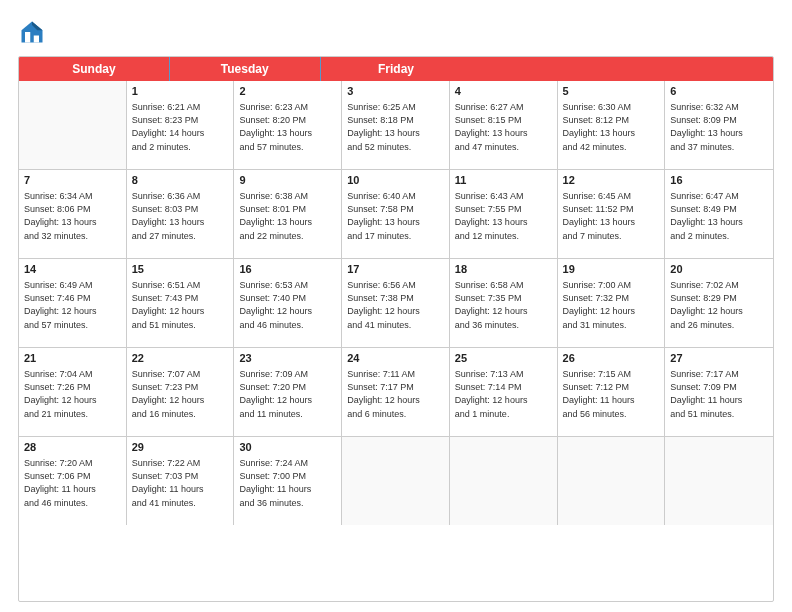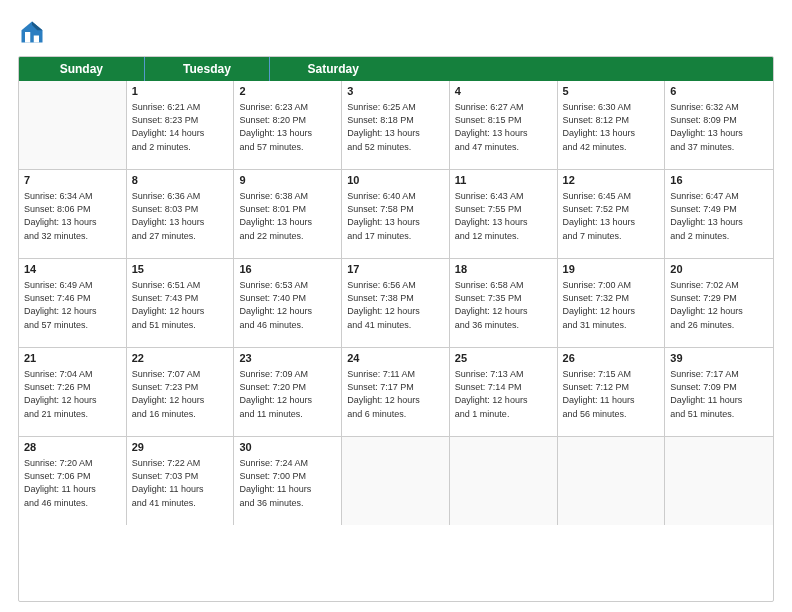--- a/index.html
+++ b/index.html
@@ -60,22 +60,22 @@
       color: #444;
     }
     .calendar {
       flex: 1;
       border: 1px solid #ccc;
       border-radius: 2px;
       overflow: hidden;
     }
     .cal-header {
       display: grid;
-      grid-template-columns: repeat(6, 1fr);
-      background: #15803d;
+      grid-template-columns: repeat(5, 1fr);
+      background: #ef4444;
     }
     .cal-header-cell {
       color: #fff;
       font-size: 12px;
       font-weight: bold;
       padding: 5px 4px;
       text-align: center;
       border-right: 1px solid #5599cc;
     }
     .cal-header-cell:last-child { border-right: none; }
@@ -136,21 +136,21 @@
     <div class="title-block">
       <div class="month-title"></div>
       <div class="location"></div>
     </div>
   </div>
 
   <div class="calendar">
     <div class="cal-header">
     <div class="cal-header-cell">Sunday</div>
         <div class="cal-header-cell">Tuesday</div>
-        <div class="cal-header-cell">Saturday</div>
+        <div class="cal-header-cell">Friday</div>
       </div>
     <div class="cal-body">
     <div class="cal-row">
           <div class="cal-cell empty-cell"></div>
           <div class="cal-cell">
             <span class="cell-day">1</span>
             <div class="cell-content" style="white-space: pre-line;">Sunrise: 6:21 AM
 Sunset: 8:23 PM
 Daylight: 14 hours
 and 2 minutes.</div>
@@ -223,28 +223,28 @@
           <div class="cal-cell">
             <span class="cell-day">11</span>
             <div class="cell-content" style="white-space: pre-line;">Sunrise: 6:43 AM
 Sunset: 7:55 PM
 Daylight: 13 hours
 and 12 minutes.</div>
           </div>
           <div class="cal-cell">
             <span class="cell-day">12</span>
             <div class="cell-content" style="white-space: pre-line;">Sunrise: 6:45 AM
-Sunset: 7:52 PM
+Sunset: 11:52 PM
 Daylight: 13 hours
 and 7 minutes.</div>
           </div>
           <div class="cal-cell">
             <span class="cell-day">16</span>
             <div class="cell-content" style="white-space: pre-line;">Sunrise: 6:47 AM
-Sunset: 7:49 PM
+Sunset: 8:49 PM
 Daylight: 13 hours
 and 2 minutes.</div>
           </div>
         </div>
         <div class="cal-row">
           <div class="cal-cell">
             <span class="cell-day">14</span>
             <div class="cell-content" style="white-space: pre-line;">Sunrise: 6:49 AM
 Sunset: 7:46 PM
 Daylight: 12 hours
@@ -281,21 +281,21 @@
           <div class="cal-cell">
             <span class="cell-day">19</span>
             <div class="cell-content" style="white-space: pre-line;">Sunrise: 7:00 AM
 Sunset: 7:32 PM
 Daylight: 12 hours
 and 31 minutes.</div>
           </div>
           <div class="cal-cell">
             <span class="cell-day">20</span>
             <div class="cell-content" style="white-space: pre-line;">Sunrise: 7:02 AM
-Sunset: 7:29 PM
+Sunset: 8:29 PM
 Daylight: 12 hours
 and 26 minutes.</div>
           </div>
         </div>
         <div class="cal-row">
           <div class="cal-cell">
             <span class="cell-day">21</span>
             <div class="cell-content" style="white-space: pre-line;">Sunrise: 7:04 AM
 Sunset: 7:26 PM
 Daylight: 12 hours
@@ -330,21 +330,21 @@
 and 1 minute.</div>
           </div>
           <div class="cal-cell">
             <span class="cell-day">26</span>
             <div class="cell-content" style="white-space: pre-line;">Sunrise: 7:15 AM
 Sunset: 7:12 PM
 Daylight: 11 hours
 and 56 minutes.</div>
           </div>
           <div class="cal-cell">
-            <span class="cell-day">39</span>
+            <span class="cell-day">27</span>
             <div class="cell-content" style="white-space: pre-line;">Sunrise: 7:17 AM
 Sunset: 7:09 PM
 Daylight: 11 hours
 and 51 minutes.</div>
           </div>
         </div>
         <div class="cal-row">
           <div class="cal-cell">
             <span class="cell-day">28</span>
             <div class="cell-content" style="white-space: pre-line;">Sunrise: 7:20 AM

